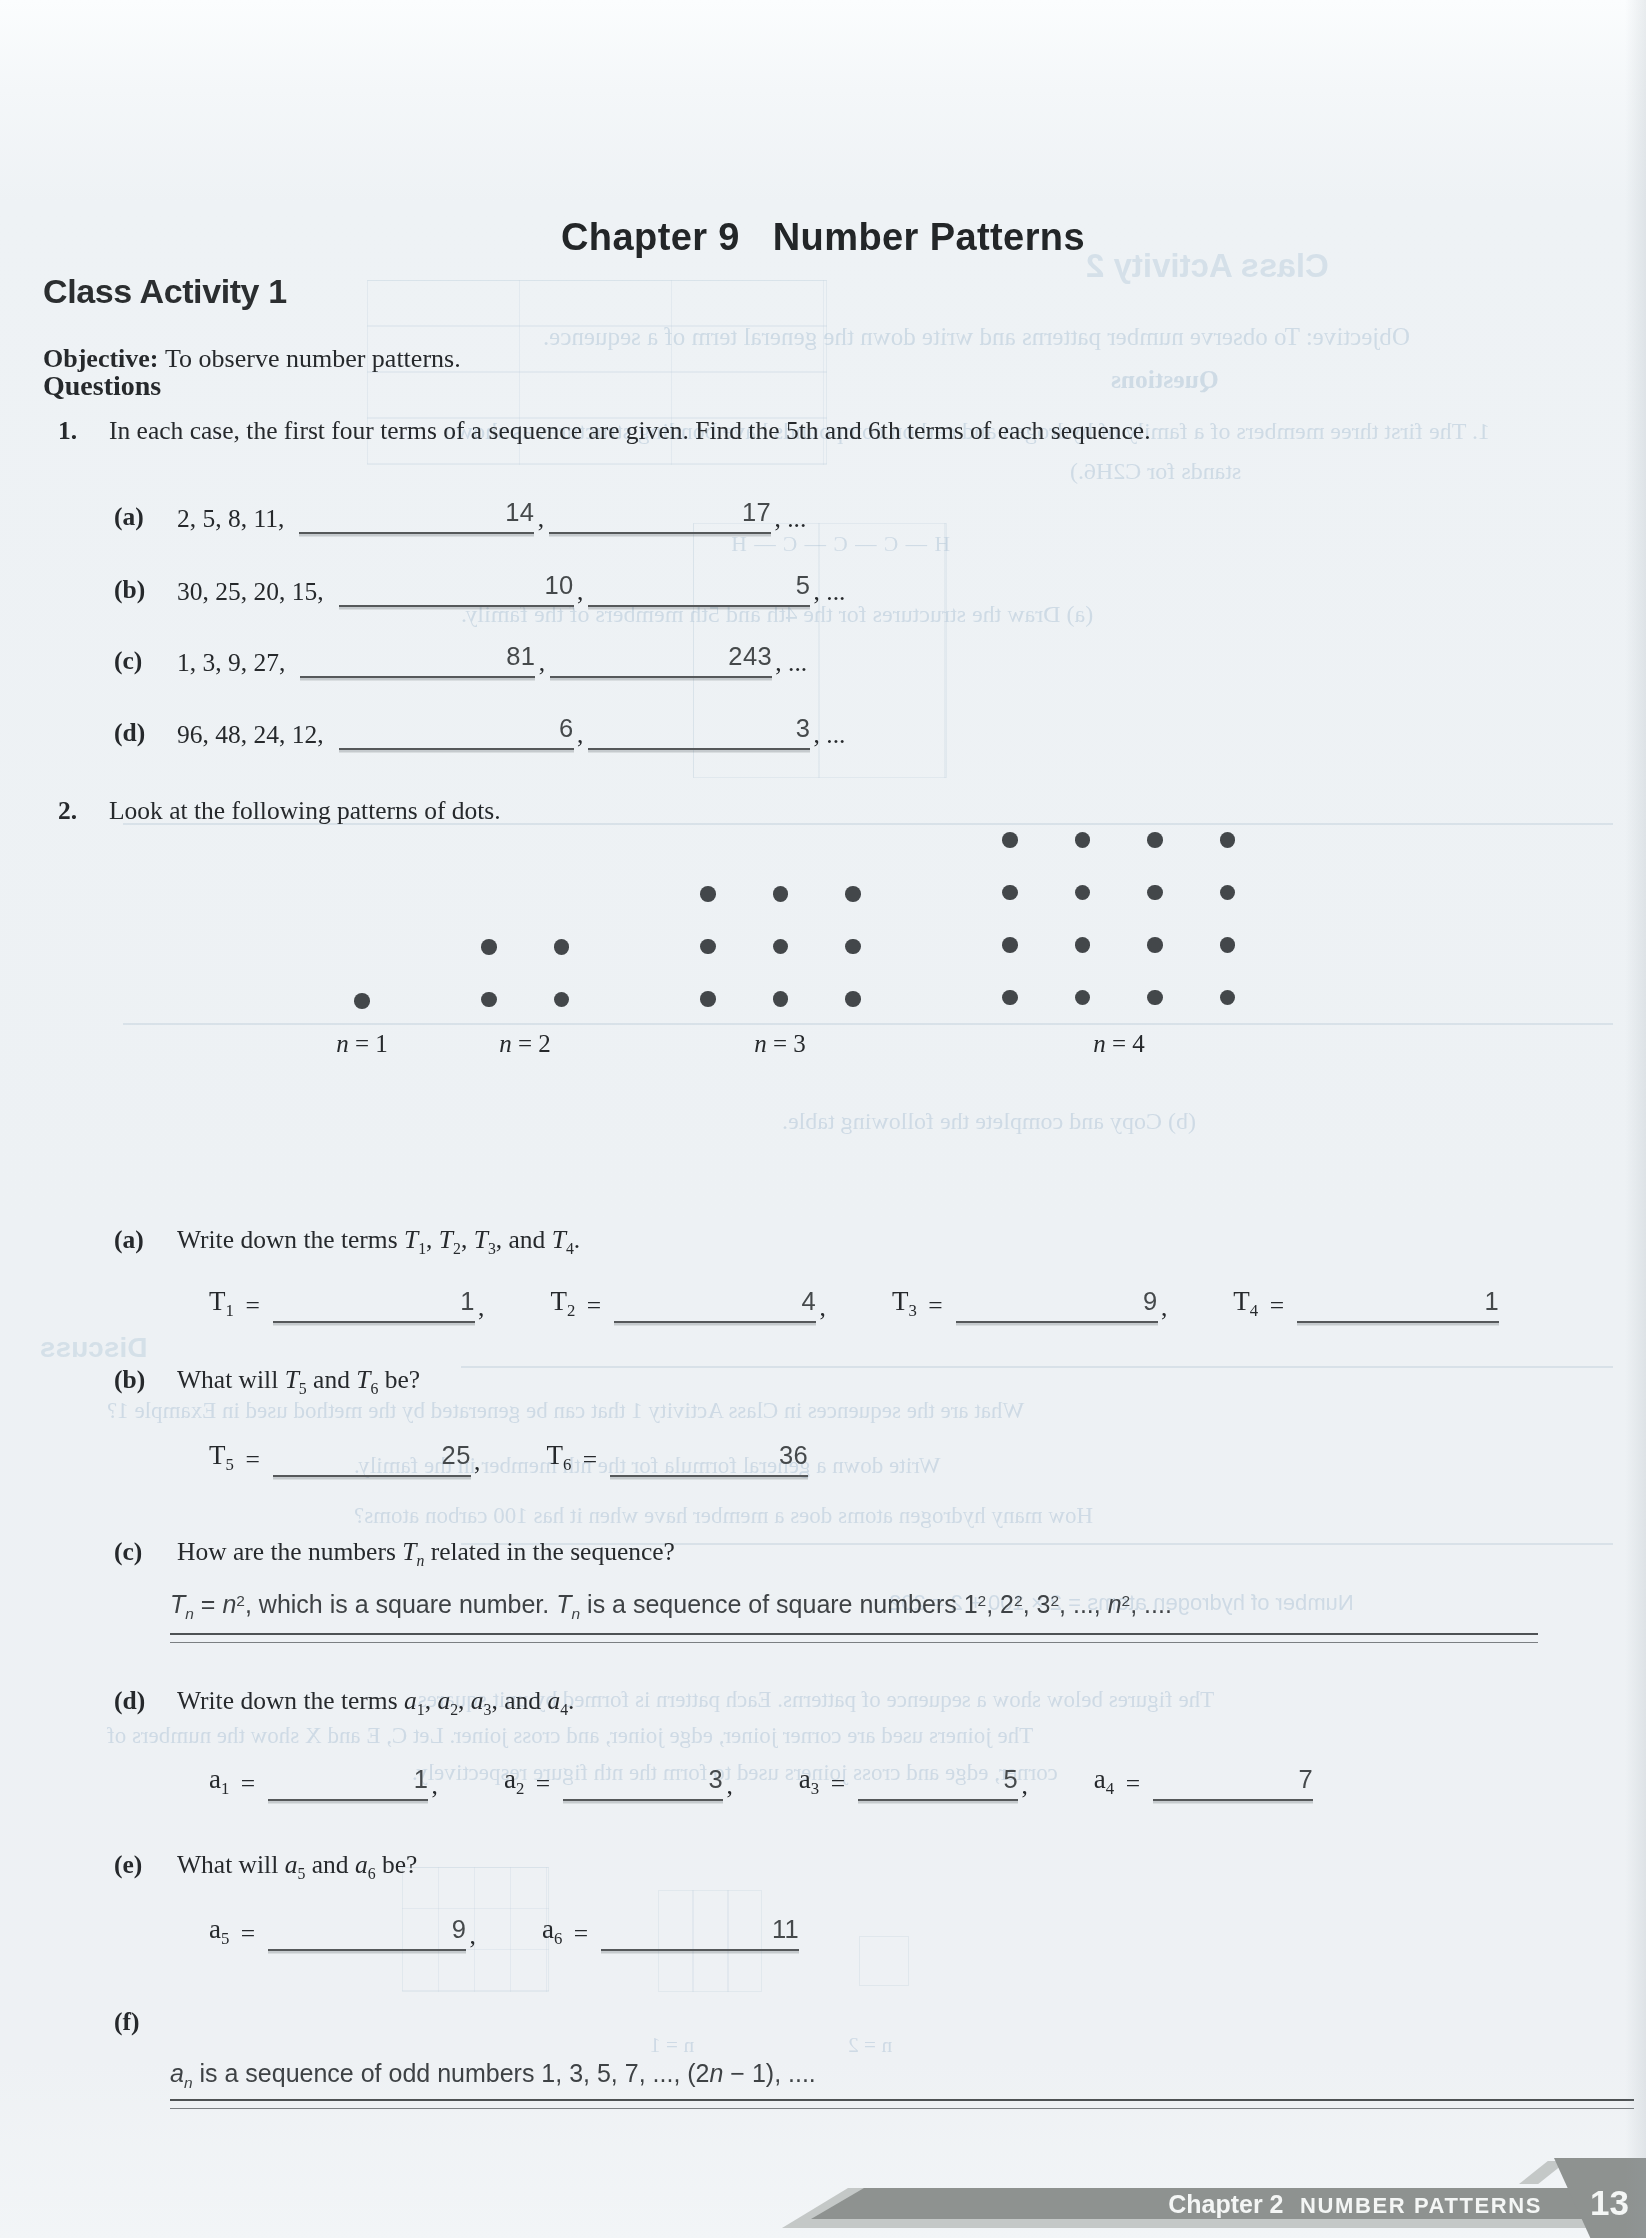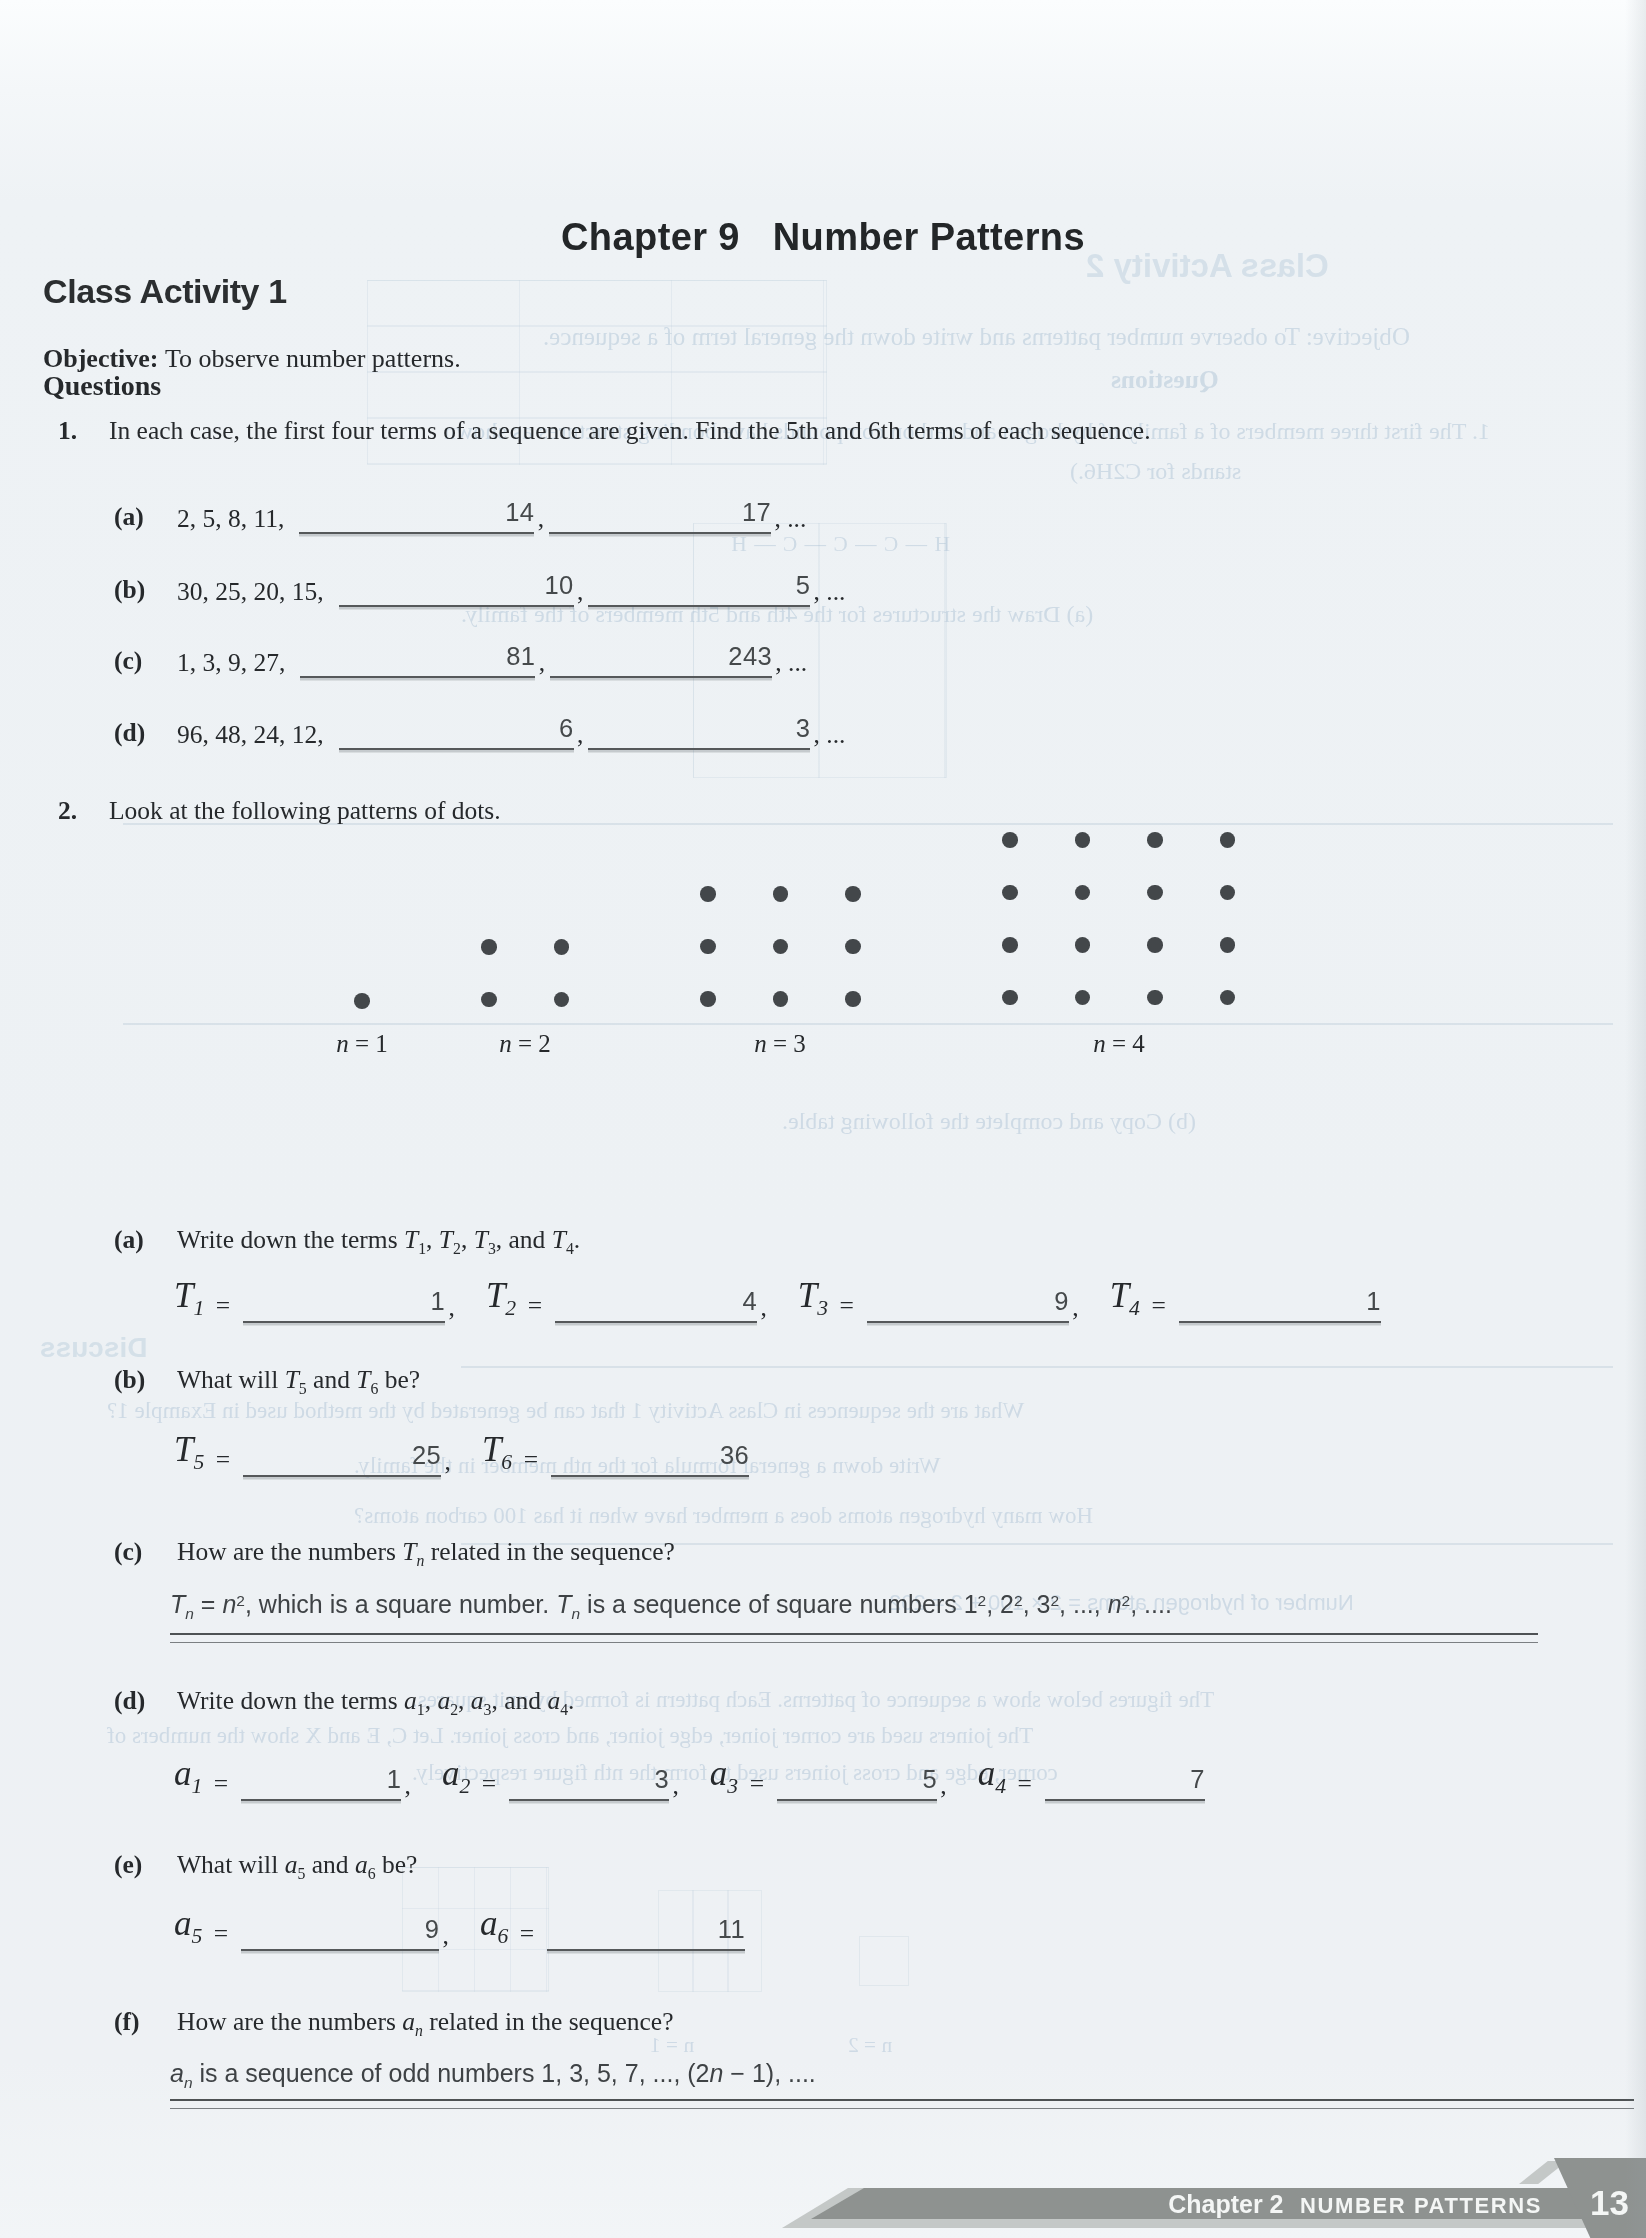--- a/index.html
+++ b/index.html
@@ -35,21 +35,21 @@
   .ans{font-family:"Liberation Sans",sans-serif;font-size:25.5px;color:#45494b;letter-spacing:0.4px;}
   .sep{padding:0 5px 0 3.3px;}
   
   .mv, em.mv{font-style:italic;font-weight:normal;}
   .rich sub, .mvar sub{font-size:.62em;vertical-align:-.38em;}
   .rich sup{font-size:.62em;vertical-align:.45em;}
   sub.it{font-style:italic;}
   .q2part{position:absolute;left:114px;display:flex;font-size:25.5px;}
   .mrow{position:absolute;left:174px;display:flex;align-items:flex-end;font-size:25.5px;height:51px;}
   .bunit{display:flex;align-items:flex-end;margin-right:26px;}
-  .mvar{font-style:italic;font-size:35px;padding-bottom:1.6px;}
+  .mvar{font-size:27px;padding-bottom:1.6px;margin-left:35px;}
   .eq{margin:0 13px 1.6px 11.5px;}
   .ansline{position:absolute;font-family:"Liberation Sans",sans-serif;font-size:25px;color:#3e4245;}
   .dblrule{position:absolute;height:7.4px;border-top:2.5px solid #4e5254;border-bottom:1.6px solid #7b7f82;}
   
   .dotgrid{position:absolute;}
   .dot{width:15.6px;height:15.6px;border-radius:50%;background:#43474a;}
   .dotlabel{position:absolute;width:132px;text-align:center;font-size:25px;top:1030px;}
   
   .f-shadow{position:absolute;left:782px;top:2188px;width:864px;height:40px;background:#c4c8c7;
             clip-path:polygon(0 100%,66px 0,100% 0,100% 100%);}
@@ -346,21 +346,20 @@
       <span class="mvar"><span>a</span><sub>6</sub></span>
       <span class="eq">=</span>
       <span class="blank w240">
           <span class="ans">11</span>
         </span>
     </span>
   </div>
 
   <div class="q2part" style="top:2007px;">
     <span class="plabel">(f)</span>
-    <span class="rich"><span>How are the numbers </span><em class="mv">a</em><sub class="it">n</sub><span> related in the sequence?</span></span>
   </div>
   <div class="ansline rich" style="left:170px;top:2059px;width:1399px;"><em class="mv">a</em><sub class="it">n</sub><span> is a sequence of odd numbers 1, 3, 5, 7, ..., (2</span><em class="mv">n</em><span> − 1), ....</span></div>
   <div class="dblrule" style="left:170px;top:2099px;width:1464px;"></div>
 
   <div class="f-shadow"></div>
   <div class="f-banner"></div>
   <div class="f-wedge"></div>
   <div class="f-tab"></div>
   <div class="f-text">
     <span class="f-chapter">Chapter 2</span><span class="f-section">NUMBER PATTERNS</span>

